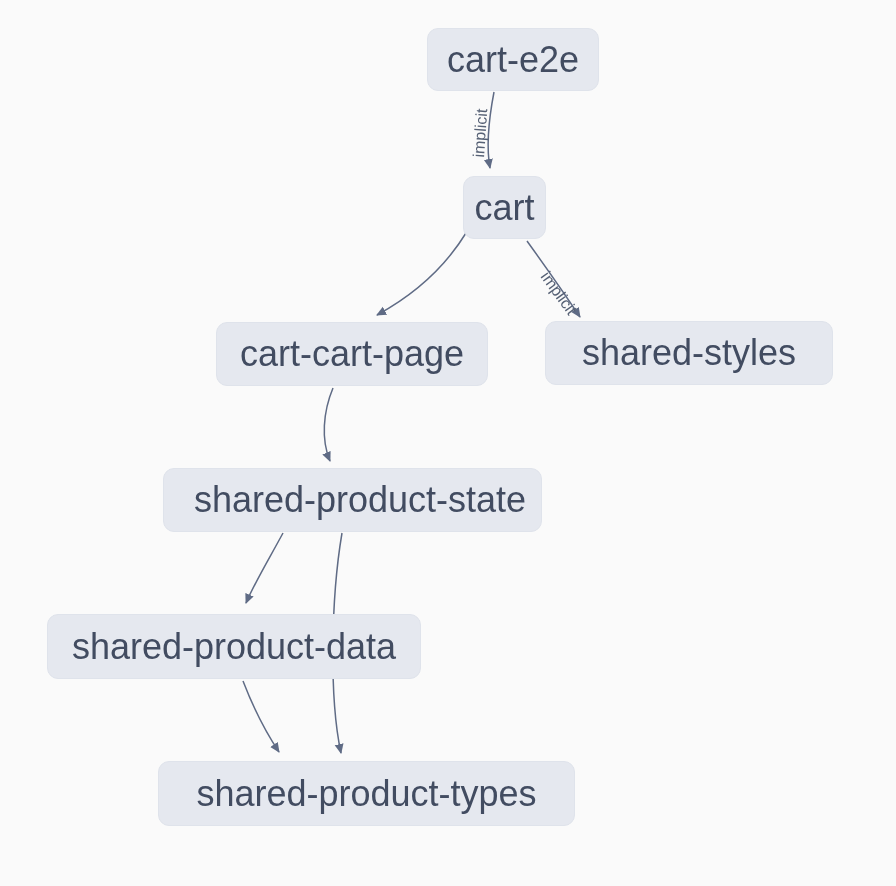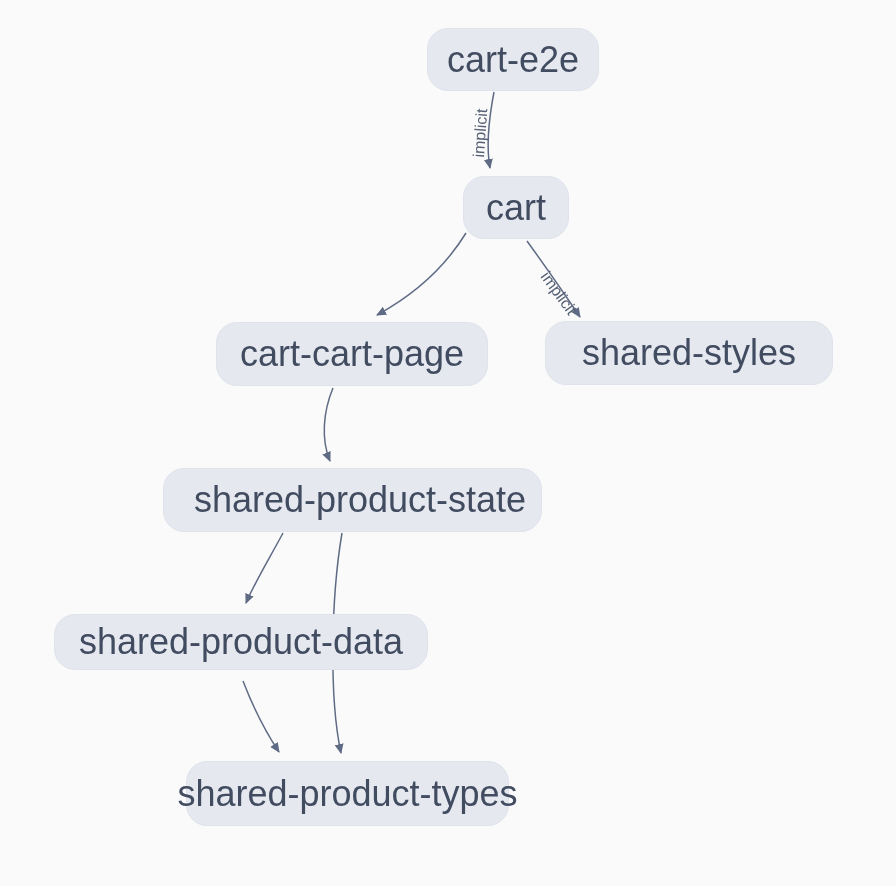--- a/index.html
+++ b/index.html
@@ -27,21 +27,21 @@
     fill:var(--edge-label,#566175);
     text-anchor:middle;
   }
   .node{
     position:absolute;
     display:flex;
     align-items:center;
     justify-content:center;
     background:var(--node-fill,#e5e8ef);
     border:1px solid var(--node-border,#dfe3eb);
-    border-radius:21px;
+    border-radius:11px;
     color:var(--node-text,#424c61);
     font-size:36px;
     line-height:1;
     white-space:nowrap;
     box-sizing:border-box;
     cursor:pointer;
     user-select:none;
   }
 </style>
 </head>
@@ -65,32 +65,32 @@
       </g>
     <g id="edge-labels">
         <text class="edge-label" transform="translate(480,133) rotate(-86)" dy="0.35em">implicit</text>
         <text class="edge-label" transform="translate(559,293) rotate(54)" dy="0.35em">implicit</text>
       </g>
   </svg>
   <div id="node-layer">
       <div class="node" style="left: 427px; top: 28px; width: 172px; height: 63px;">
         <span>cart-e2e</span>
       </div>
-      <div class="node" style="left: 463px; top: 176px; width: 106px; height: 63px; justify-content: center;">
+      <div class="node" style="left: 463px; top: 176px; width: 83px; height: 63px; justify-content: center;">
         <span>cart</span>
       </div>
       <div class="node" style="left: 216px; top: 322px; width: 272px; height: 64px;">
         <span>cart-cart-page</span>
       </div>
       <div class="node" style="left: 545px; top: 321px; width: 288px; height: 64px;">
         <span>shared-styles</span>
       </div>
       <div class="node" style="left: 163px; top: 468px; width: 379px; height: 64px; padding-left: 15px;">
         <span>shared-product-state</span>
       </div>
-      <div class="node" style="left: 54px; top: 614px; width: 374px; height: 56px;">
+      <div class="node" style="left: 47px; top: 614px; width: 374px; height: 65px;">
         <span>shared-product-data</span>
       </div>
-      <div class="node" style="left: 158px; top: 761px; width: 323px; height: 65px; margin-left: 28px;">
+      <div class="node" style="left: 158px; top: 761px; width: 417px; height: 65px;">
         <span>shared-product-types</span>
       </div>
     </div>
 </div>
 
 </body></html>

